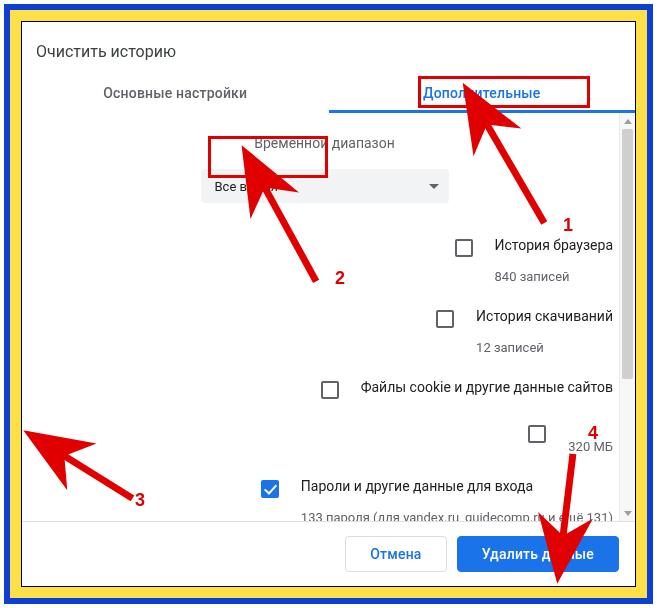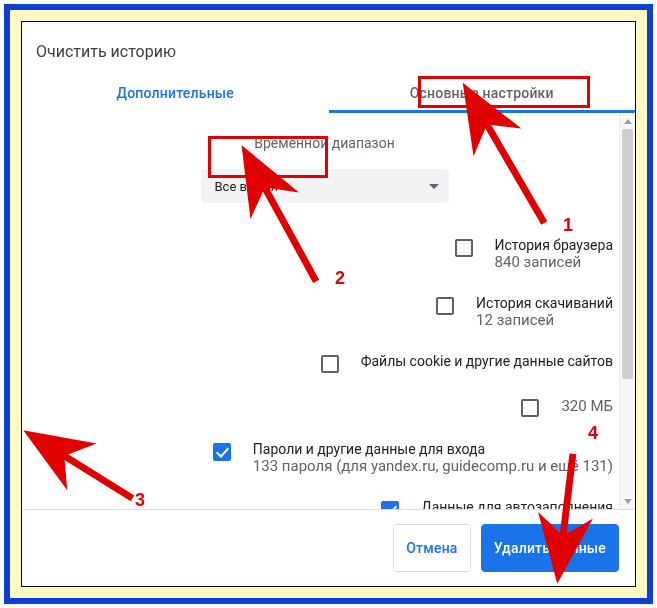--- a/index.html
+++ b/index.html
@@ -8,21 +8,21 @@
     width: 657px;
     height: 608px;
     font-family: Roboto, Arial, sans-serif;
     background: #fff;
     position: relative;
   }
   .outer {
     position: absolute;
     inset: 4px;
     border: 6px solid #0b3fd6;
-    background: #fef9c3;
+    background: #fde047;
   }
   .inner {
     position: absolute;
     inset: 11px;
     border: 1px solid #000;
     background: #fff;
     display: flex;
     flex-direction: column;
   }
   .title {
@@ -123,23 +123,23 @@
     width: 5px; height: 10px;
     border: solid #fff;
     border-width: 0 2px 2px 0;
     transform: rotate(42deg);
   }
   .item-text .label {
     font-size: 14px;
     color: #202124;
   }
   .item-text .sub {
-    font-size: 15px;
+    font-size: 13px;
     color: #5f6368;
-    margin-top: 0;
+    margin-top: 16px;
   }
   .scrollbar {
     width: 16px;
     background: #f7f7f7;
     border-left: 1px solid #ececec;
     position: relative;
   }
   .scrollbar .arrow {
     position: absolute;
     left: 0; right: 0;
@@ -165,22 +165,22 @@
     border-radius: 2px;
   }
   .footer {
     border-top: 1px solid #e0e0e0;
     padding: 14px 16px;
     display: flex;
     justify-content: flex-end;
     gap: 10px;
   }
   .btn {
-    height: 48px;
-    padding: 0 12px;
+    height: 36px;
+    padding: 0 24px;
     border-radius: 4px;
     font-size: 14px;
     font-weight: 500;
     display: flex;
     align-items: center;
     cursor: pointer;
     letter-spacing: .2px;
   }
   .btn.secondary {
     background: #fff;
@@ -197,22 +197,22 @@
   svg.arrows { position: absolute; inset: 0; width: 100%; height: 100%; }
 </style>
 </head>
 <body>
 
 <div class="outer">
   <div class="inner">
     <div class="title">Очистить историю</div>
 
     <div class="tabs">
+      <div class="tab">Основные настройки</div>
       <div class="tab active">Дополнительные</div>
-      <div class="tab">Основные настройки</div>
       <div class="tab-underline"></div>
     </div>
 
     <div class="scroll-area">
       <div class="scroll-content">
         <div class="range-row">
           <div class="range-label">Временной диапазон</div>
           <div class="dropdown">
             <span>Все время</span>
             <span class="caret"></span>

